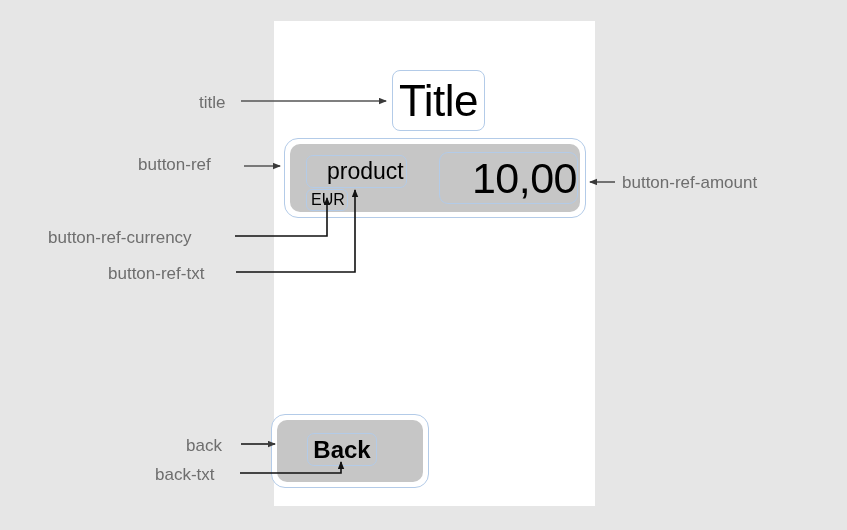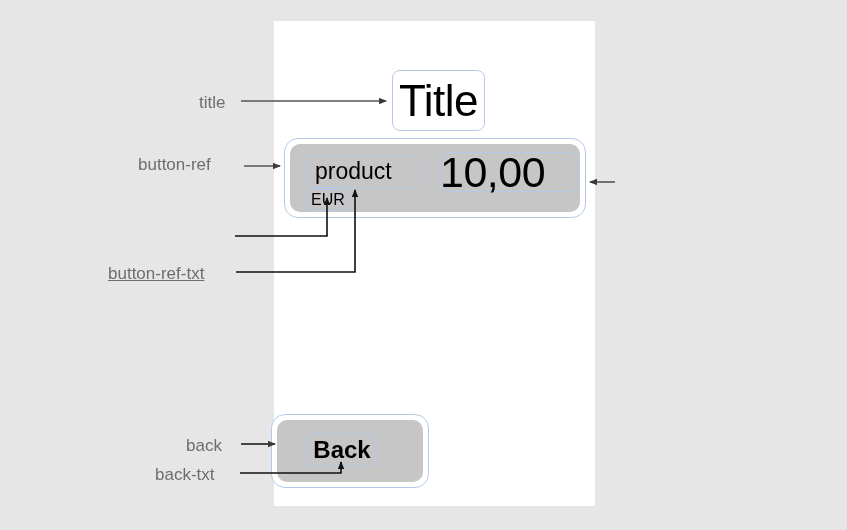--- a/index.html
+++ b/index.html
@@ -74,27 +74,27 @@
     width: 290px;
     height: 68px;
     background: #c6c6c6;
     border-radius: 10px;
     box-sizing: border-box;
   }
 
   .btnref-txt-box {
     left: 306px;
     top: 155px;
-    width: 115px;
+    width: 101px;
     height: 33px;
     background: transparent;
     display: flex;
     align-items: center;
     justify-content: flex-start;
-    padding-left: 8px;
+    padding-left: 20px;
     box-sizing: border-box;
     border-radius: 7px;
   }
   .btnref-txt {
     font-size: 23px;
     line-height: 1;
     color: #000000;
   }
 
   .btnref-cur-box {
@@ -113,25 +113,25 @@
   .btnref-cur {
     font-size: 16px;
     line-height: 1;
     color: #000000;
   }
 
   .btnref-amount-box {
     left: 439px;
     top: 152px;
     width: 139px;
-    height: 40px;
-    background: transparent;
-    display: flex;
-    align-items: center;
-    justify-content: flex-start;
+    height: 52px;
+    background: transparent;
+    display: flex;
+    align-items: center;
+    justify-content: flex-end;
     border-radius: 9px;
   }
   .btnref-amount {
     font-size: 43px;
     line-height: 1;
     color: #000000;
     letter-spacing: -0.5px;
   }
 
   
@@ -174,21 +174,21 @@
   .anno {
     position: absolute;
     font-size: 17px;
     color: #6e6e6e;
     white-space: nowrap;
     line-height: 1;
   }
   .anno-title        { left: 199px; top: 94px; }
   .anno-buttonref    { left: 138px; top: 156px; }
   .anno-currency     { left: 48px;  top: 229px; }
-  .anno-reftxt       { left: 108px; top: 265px; text-decoration: underline; }
+  .anno-reftxt       { left: 108px; top: 265px; }
   .anno-amount       { left: 622px; top: 174px; }
   .anno-back         { left: 186px; top: 437px; }
   .anno-backtxt      { left: 155px; top: 466px; text-align: right; }
 
   
   #leaders {
     position: absolute;
     left: 0; top: 0;
     width: 847px;
     height: 530px;
@@ -250,17 +250,19 @@
 
     <path d="M236,272 L355,272 L355,190" stroke="#111111" stroke-width="1.6" fill="none" marker-end="url(#ah-u)"></path>
 
     <path d="M241,444 L275,444" stroke="#111111" stroke-width="1.6" fill="none" marker-end="url(#ah-r)"></path>
 
     <path d="M240,473 L341,473 L341,462" stroke="#111111" stroke-width="1.6" fill="none" marker-end="url(#ah-u)"></path>
   </svg>
 
   <span class="anno anno-title">title</span>
   <span class="anno anno-buttonref">button-ref</span>
+  <span class="anno anno-currency">button-ref-currency</span>
   <span class="anno anno-reftxt">button-ref-txt</span>
+  <span class="anno anno-amount">button-ref-amount</span>
   <span class="anno anno-back">back</span>
   <span class="anno anno-backtxt">back-txt</span>
 
 </div>
 
 </body></html>

